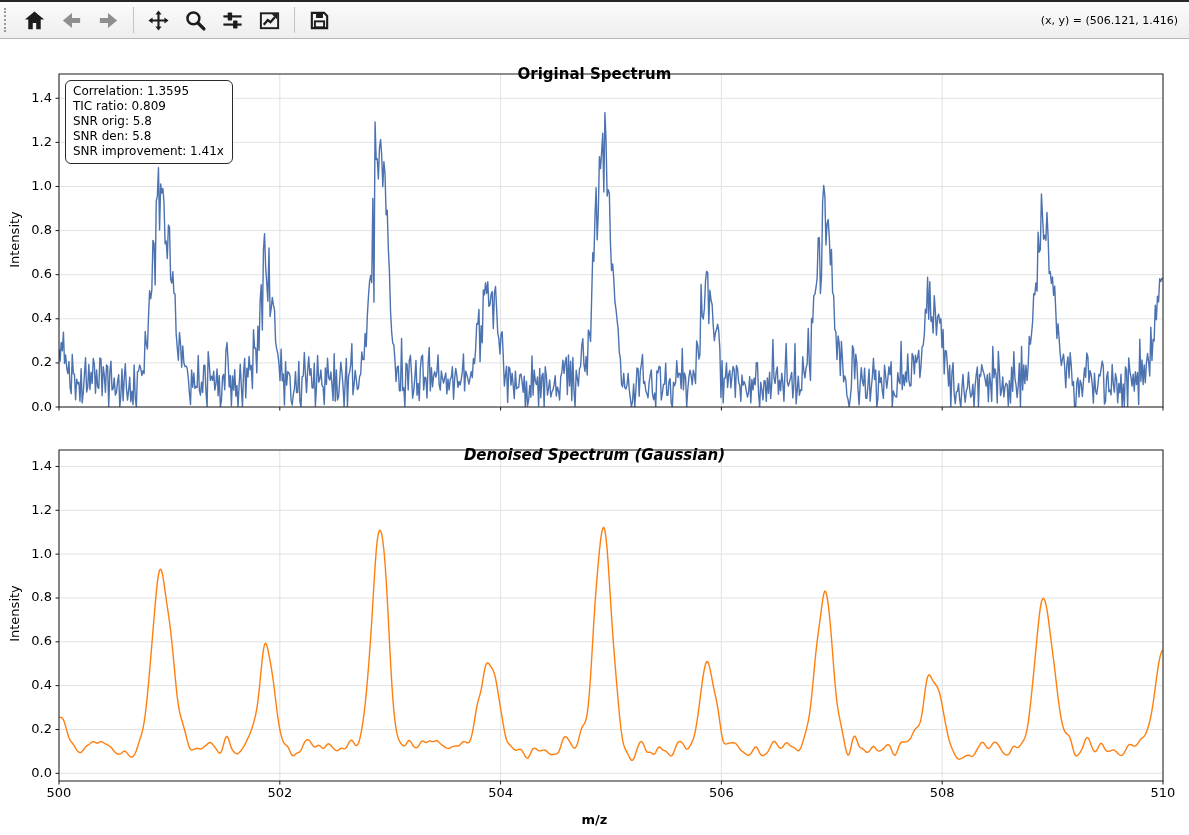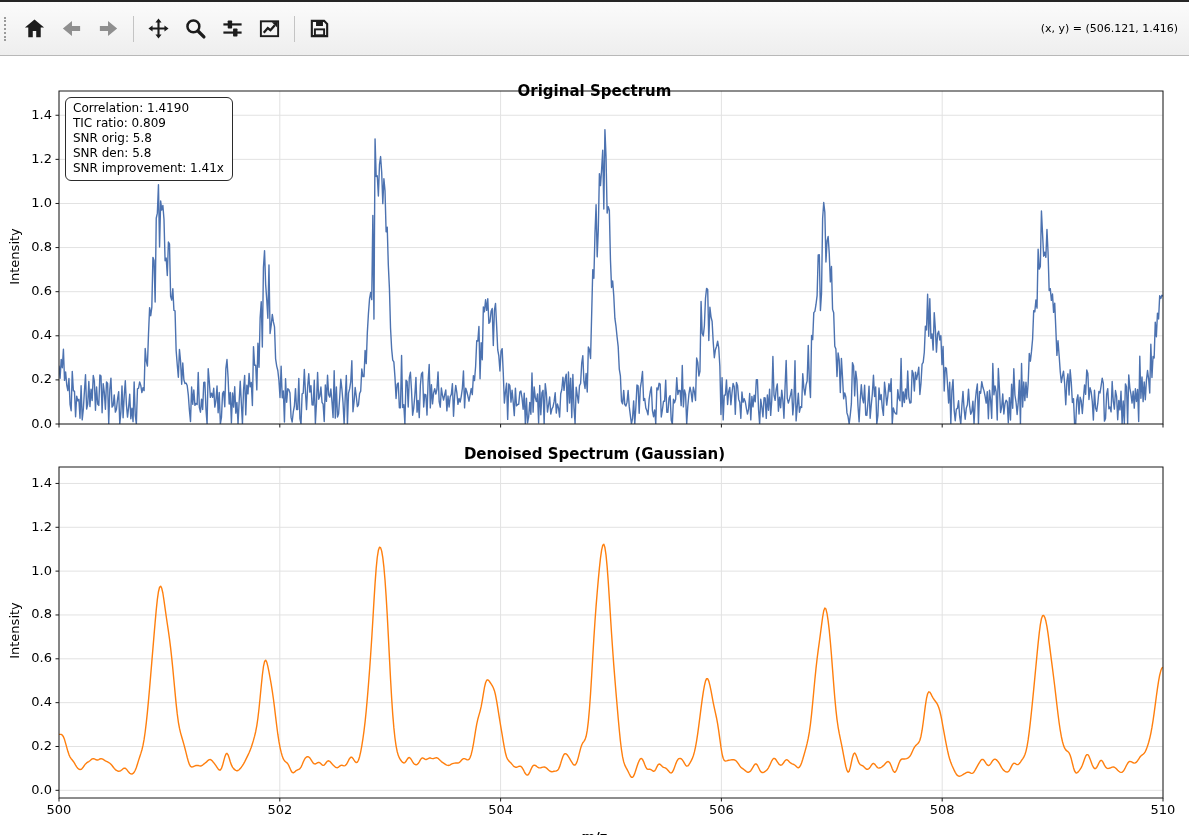--- a/index.html
+++ b/index.html
@@ -1,38 +1,38 @@
 <!DOCTYPE html>
 <html><head>
 <meta charset="utf-8">
 <style>
   html,body{margin:0;padding:0;background:#fff;}
   body{width:1189px;height:835px;font-family:"DejaVu Sans",sans-serif;overflow:hidden;position:relative;}
 
   
   .toolbar{
-    box-sizing:border-box;height:56px;display:flex;align-items:center;
+    box-sizing:border-box;height:39px;display:flex;align-items:center;
     background:linear-gradient(#fbfbfb,#eeeeee);
     border-top:2px solid #262626;border-bottom:1px solid #b8b8b8;
     padding:0 6px 0 2px;
   }
   .handle{width:5px;height:24px;border-left:2px dotted #9a9a9a;margin:0 5px 0 2px;}
   .btn{width:31px;height:31px;display:flex;align-items:center;justify-content:center;
        border-radius:3px;margin:0 3px;cursor:default;}
   .btn svg{width:23px;height:23px;fill:#1c1c1c;}
   .btn.disabled svg *{fill:#8f8f8f;stroke:none;}
   .separator{width:1px;height:26px;background:#c4c4c4;margin:0 6px;}
   .coord{margin-left:auto;font-size:11px;color:#000;padding-right:5px;white-space:nowrap;}
 
   
   .canvas{position:relative;width:1189px;height:796px;background:#fff;}
   #figure-svg{position:absolute;left:0;top:0;}
   .plot-title{position:absolute;left:0;width:1189px;text-align:center;
               font-size:15px;font-weight:bold;color:#000;}
-  #title1{top:26px;} #title2{top:389px;}
+  #title1{top:26px;} #title2{top:407px;font-style:italic;}
   .ylabel{position:absolute;width:120px;text-align:center;font-size:13px;color:#000;
           transform:rotate(-90deg);}
   #ylabel1{left:-46px;top:193px;} #ylabel2{left:-46px;top:567px;}
   .xlabel{position:absolute;left:0;top:773px;width:1189px;text-align:center;
           font-size:13px;color:#000;font-weight:bold;}
   .annotation{
     position:absolute;left:65px;top:41px;background:#ffffff;
     border:1px solid #2b2b2b;border-radius:6px;padding:3px 8px 4px 7px;
     font-size:12px;line-height:15px;color:#000;z-index:5;white-space:nowrap;
   }
@@ -186,21 +186,21 @@
       <line x1="942.2" y1="742" x2="942.2" y2="745.5" stroke="#1a1a1a" stroke-width="1"></line>
       <text x="942.2" y="758" text-anchor="middle" font-size="13" fill="#000">508</text>
       <line x1="1163" y1="742" x2="1163" y2="745.5" stroke="#1a1a1a" stroke-width="1"></line>
       <text x="1163" y="758" text-anchor="middle" font-size="13" fill="#000">510</text>
     </svg>
 
   <div id="title1" class="plot-title">Original Spectrum</div>
   <div id="ylabel1" class="ylabel">Intensity</div>
 
   <div class="annotation">
-    <div>Correlation: 1.4190</div>
+    <div>Correlation: 1.3595</div>
     <div>TIC ratio: 0.809</div>
     <div>SNR orig: 5.8</div>
     <div>SNR den: 5.8</div>
     <div>SNR improvement: 1.41x</div>
   </div>
 
   <div id="title2" class="plot-title">Denoised Spectrum (Gaussian)</div>
   <div id="ylabel2" class="ylabel">Intensity</div>
   <div class="xlabel">m/z</div>
 </div>

